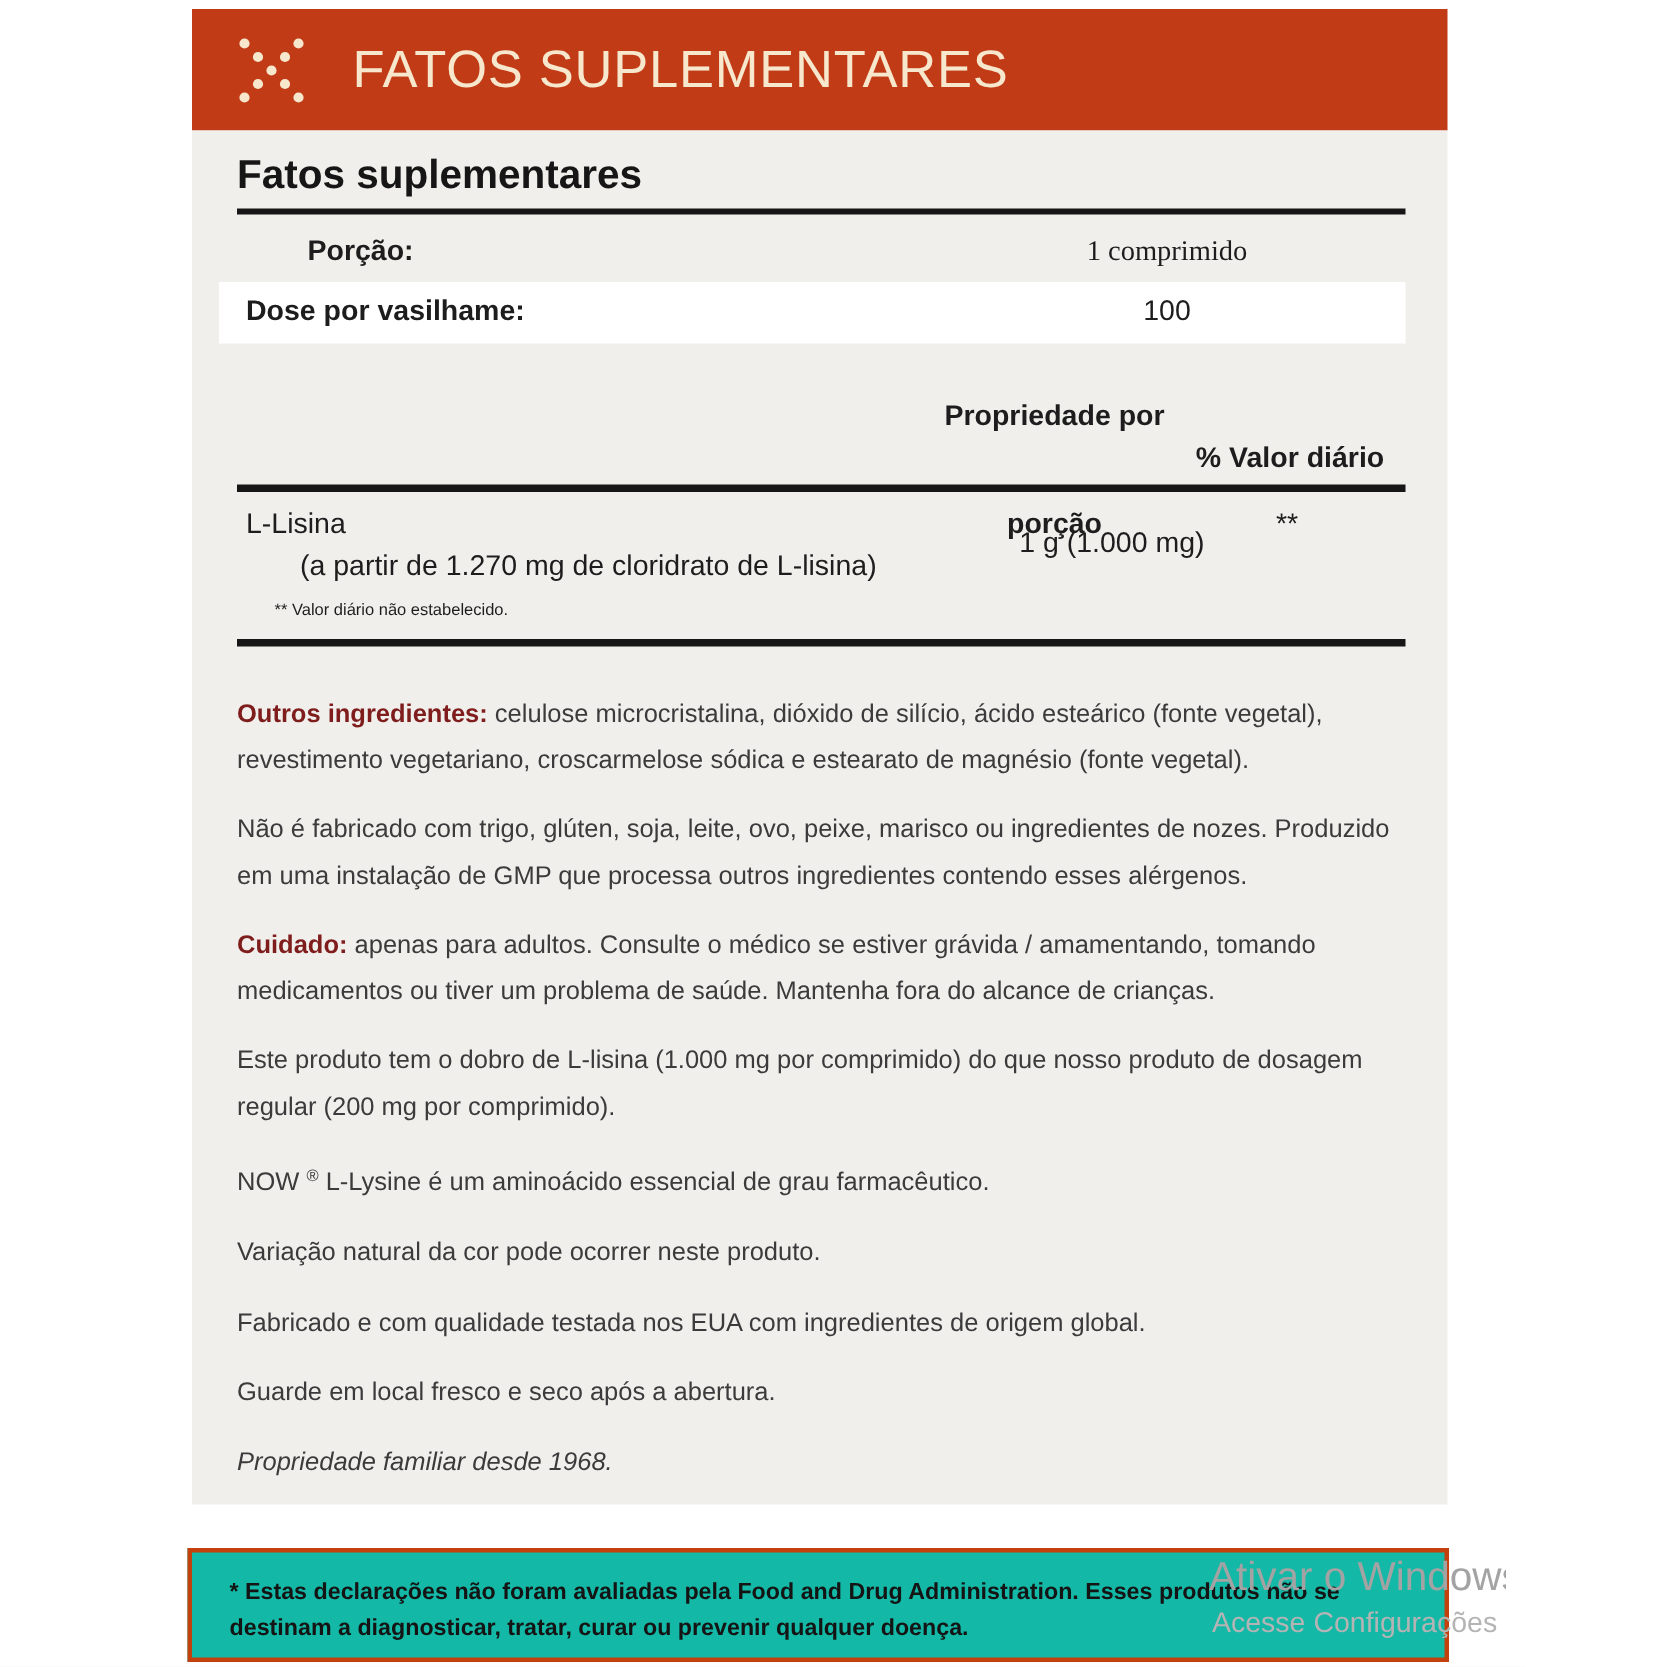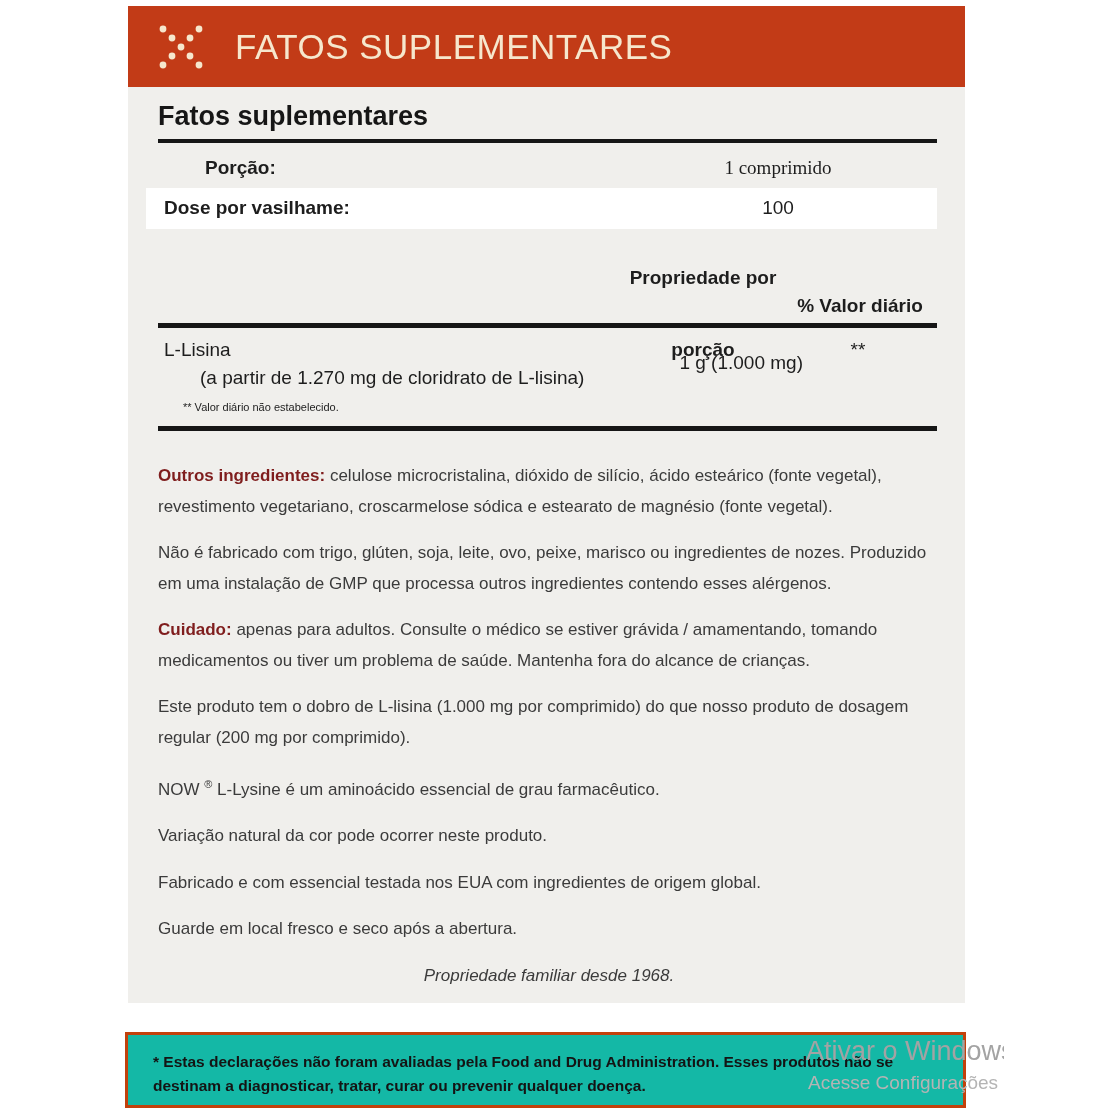--- a/index.html
+++ b/index.html
@@ -58,21 +58,21 @@
 
   .footnote { position:absolute; left:34px; top:314px; font-size:11px;margin-left:21px; }
 
   
   .paragraphs {
     position:absolute; left:30px; top:374px; width:782px;
     font-size:17px; line-height:30.5px; color:#3b3b3b;
   }
   .para { margin:0 0 16px 0; }
   .para b { color:#7f1d1d; }
-  .para.italic { font-style:italic;text-align:center; }
+  .para.italic { font-style:italic; }
   .reg-sup { font-size:11px; vertical-align:super; }
 
   
   .disclaimer-box {
     position:absolute; left:125px; top:1032px;
     width:835px; height:70px;
     background:#14b8a6;
     border:3px solid #c2410c;
   }
   .disclaimer-text {
@@ -138,21 +138,21 @@
     <div class="footnote">** Valor diário não estabelecido.</div>
     <div class="rule rule-3"></div>
 
     <div class="paragraphs">
       <p class="para"><b>Outros ingredientes:</b><span> celulose microcristalina, dióxido de silício, ácido esteárico (fonte vegetal), revestimento vegetariano, croscarmelose sódica e estearato de magnésio (fonte vegetal).</span></p>
       <p class="para"><span>Não é fabricado com trigo, glúten, soja, leite, ovo, peixe, marisco ou ingredientes de nozes. Produzido em uma instalação de GMP que processa outros ingredientes contendo esses alérgenos.</span></p>
       <p class="para"><b>Cuidado:</b><span> apenas para adultos. Consulte o médico se estiver grávida / amamentando, tomando medicamentos ou tiver um problema de saúde. Mantenha fora do alcance de crianças.</span></p>
       <p class="para"><span>Este produto tem o dobro de L-lisina (1.000 mg por comprimido) do que nosso produto de dosagem regular (200 mg por comprimido).</span></p>
       <p class="para"><span>NOW</span> <span class="reg-sup">®</span><span> L-Lysine é um aminoácido essencial de grau farmacêutico.</span></p>
       <p class="para"><span>Variação natural da cor pode ocorrer neste produto.</span></p>
-      <p class="para"><span>Fabricado e com essencial testada nos EUA com ingredientes de origem global.</span></p>
+      <p class="para"><span>Fabricado e com qualidade testada nos EUA com ingredientes de origem global.</span></p>
       <p class="para"><span>Guarde em local fresco e seco após a abertura.</span></p>
       <p class="para italic"><span>Propriedade familiar desde 1968.</span></p>
     </div>
   </div>
 
   <div class="disclaimer-box">
     <div class="disclaimer-text">* Estas declarações não foram avaliadas pela Food and Drug Administration. Esses produtos não se destinam a diagnosticar, tratar, curar ou prevenir qualquer doença.</div>
   </div>
 
   <div class="watermark">

